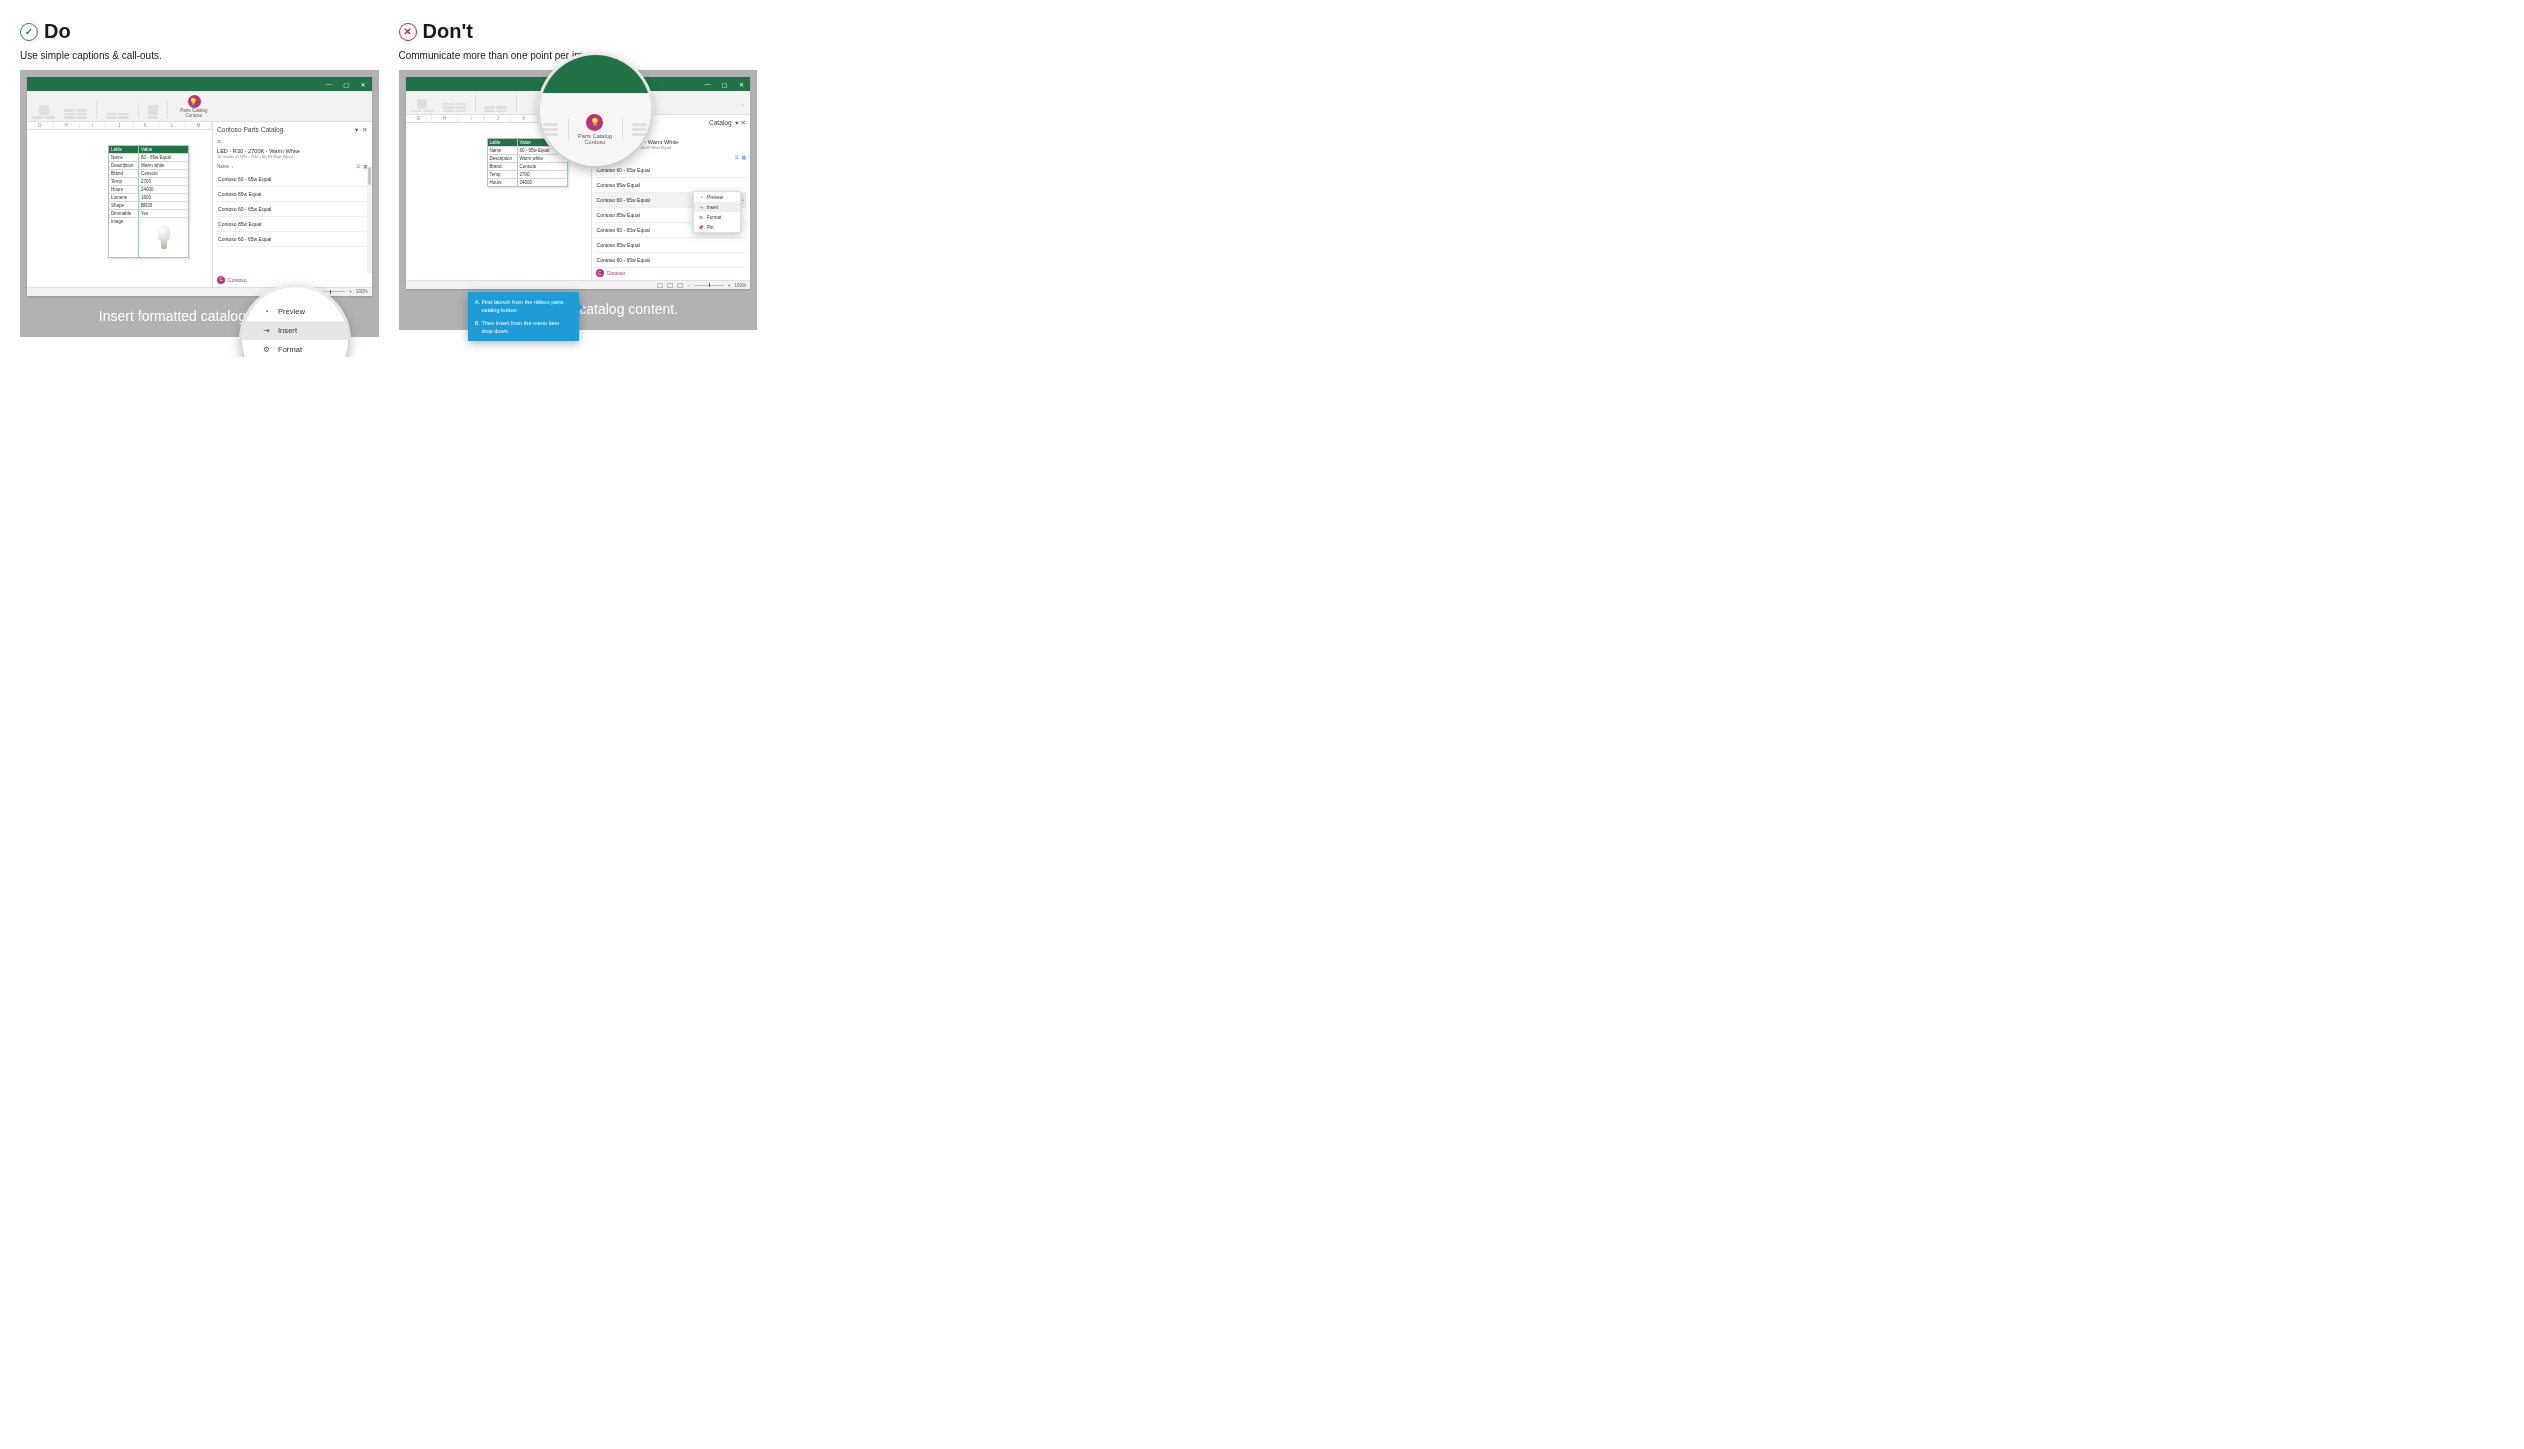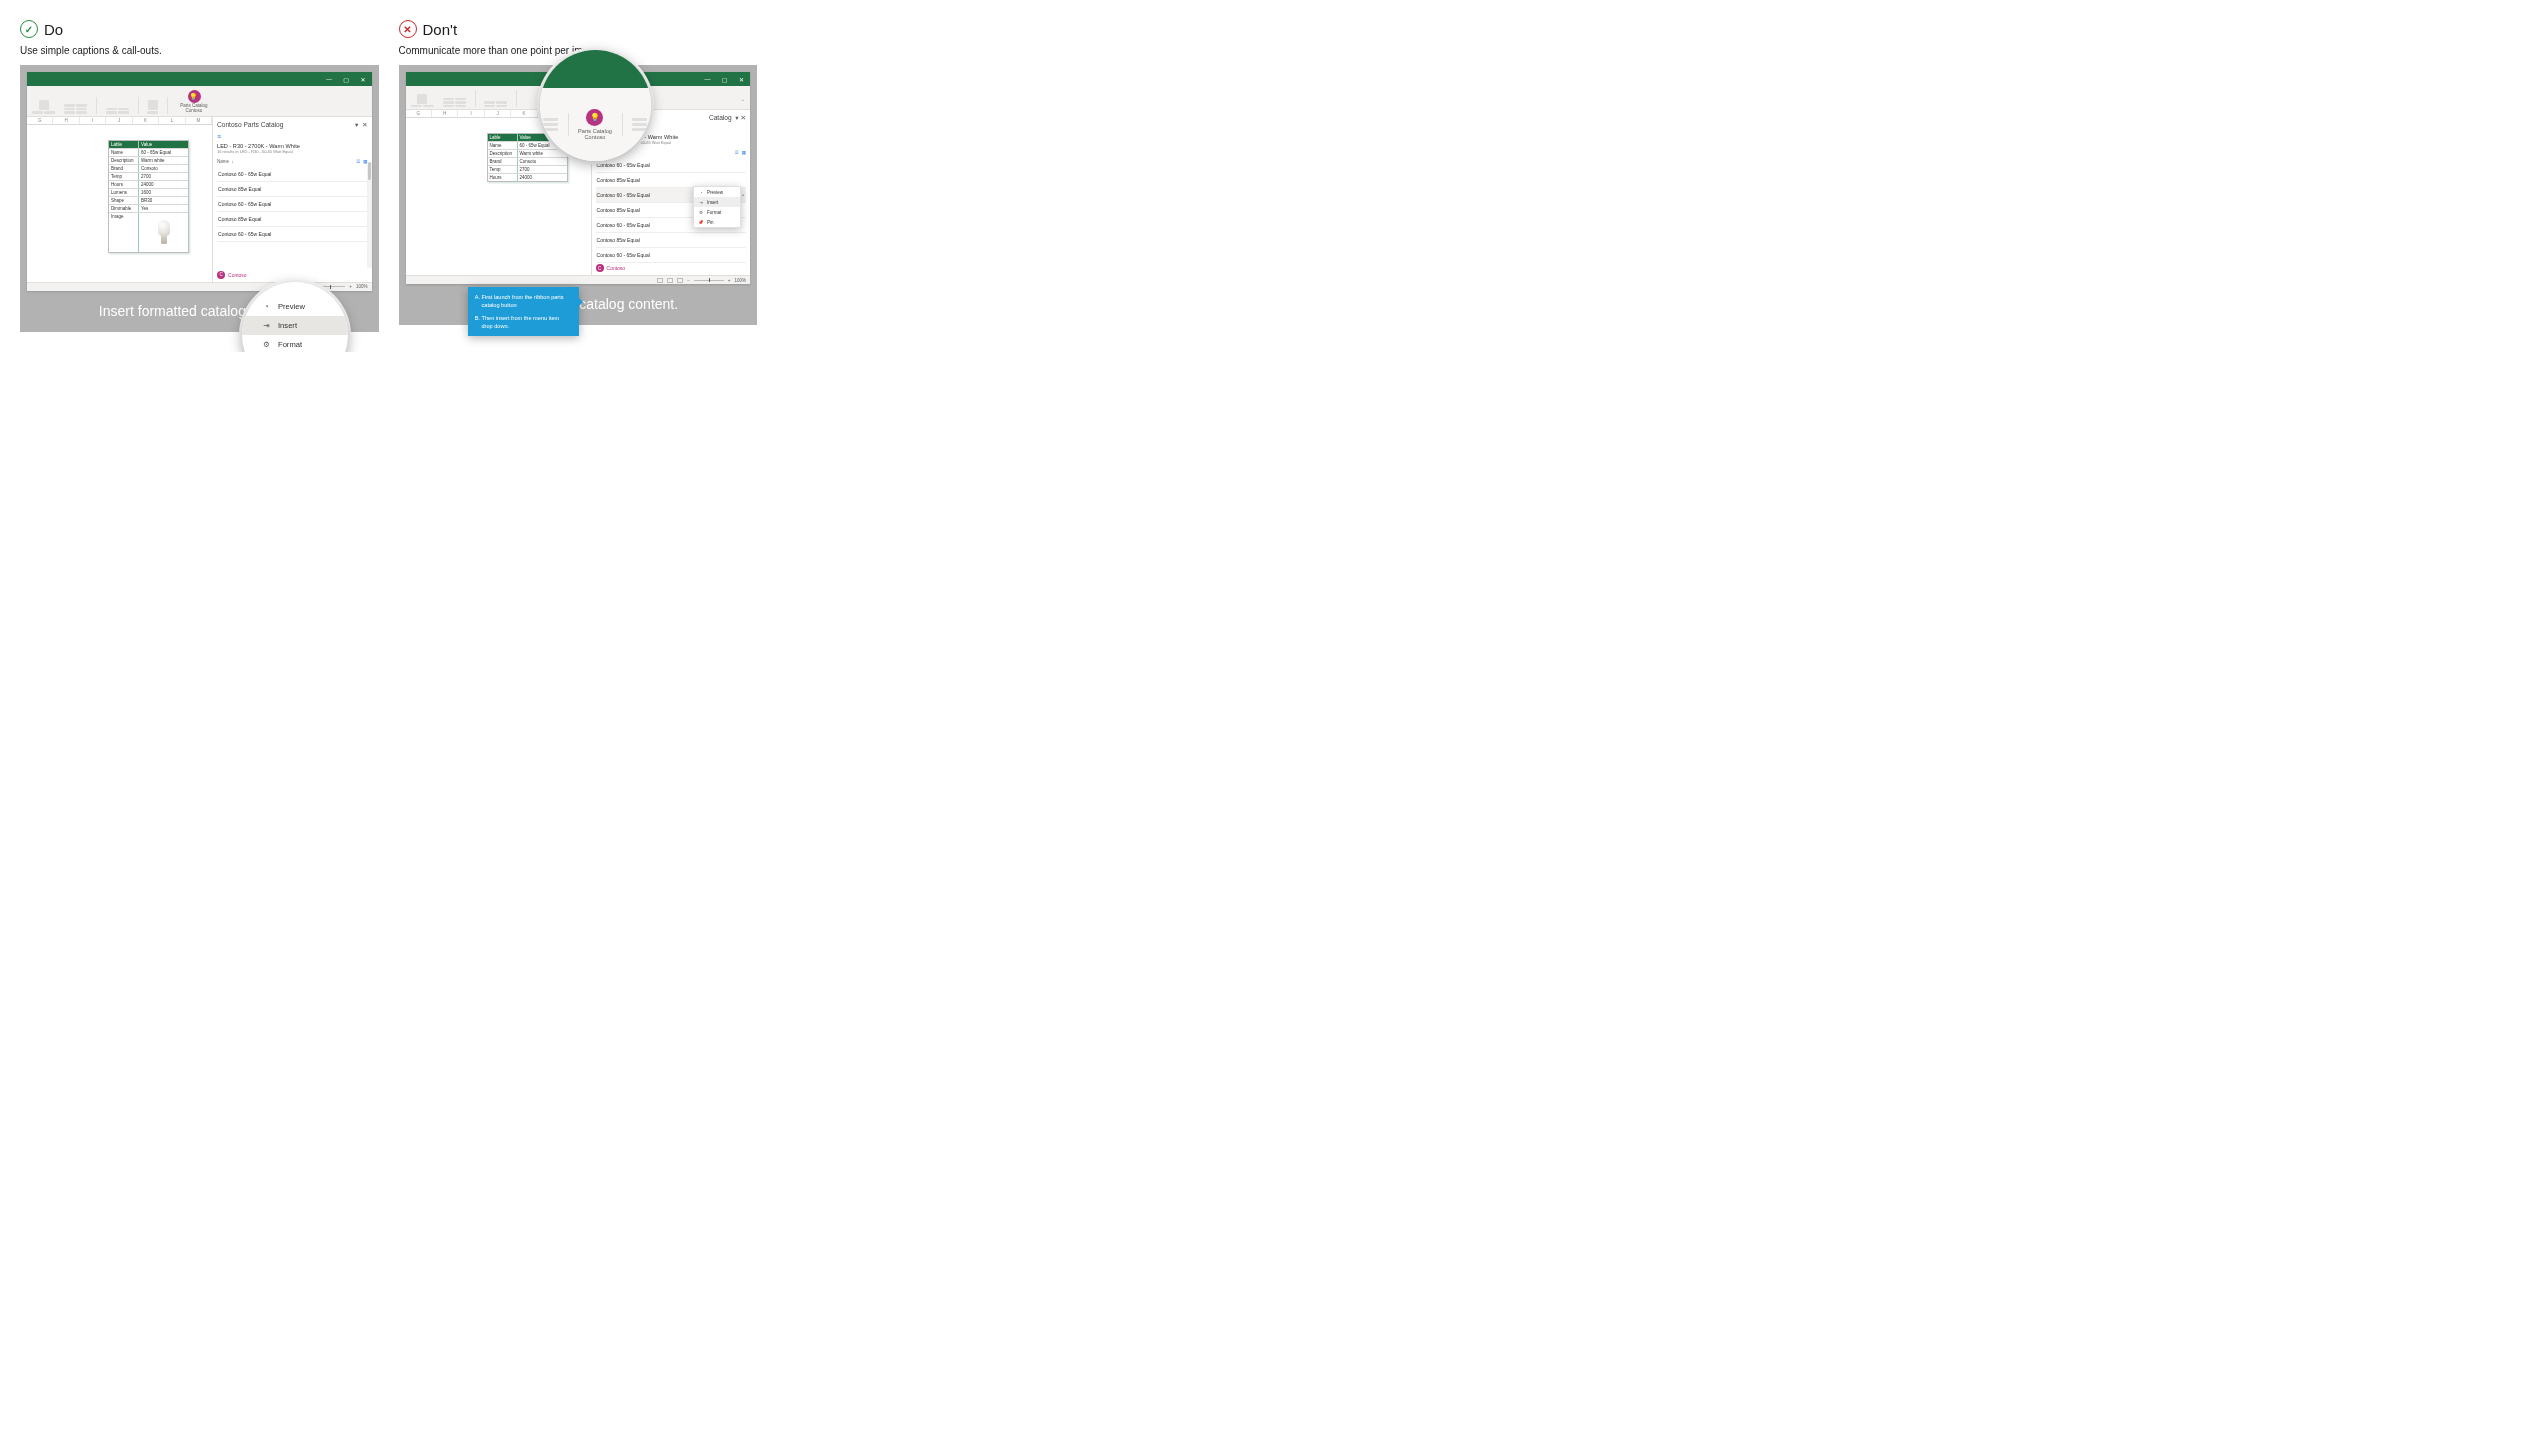--- a/index.html
+++ b/index.html
@@ -13,21 +13,21 @@
   .columns { display: flex; gap: 20px; max-width: 737px; }
   .col { flex: 1; display: flex; flex-direction: column; }
   .hdr { display: flex; align-items: center; gap: 6px; margin-bottom: 4px; }
   .hdr-icon {
     width: 18px; height: 18px; border-radius: 50%;
     border: 1.3px solid; display: flex; align-items: center; justify-content: center;
     font-size: 10px; font-weight: 600;
   }
   .ok   { color: #2a8a3a; border-color: #2a8a3a; }
   .bad  { color: #c62828; border-color: #c62828; }
-  .hdr-title { font-size: 15px; font-weight: 400; }
+  .hdr-title { font-size: 20px; font-weight: 700; }
   .subtitle { font-size: 10px; font-weight: 300; margin: 3px 0 9px; }
   .frame {
     background: #b2b2b2;
     padding: 7px 7px 0 7px;
     position: relative;
   }
   .caption {
     color: #fff; font-size: 14px; font-weight: 300;
     text-align: center; padding: 12px 0 13px;
   }

